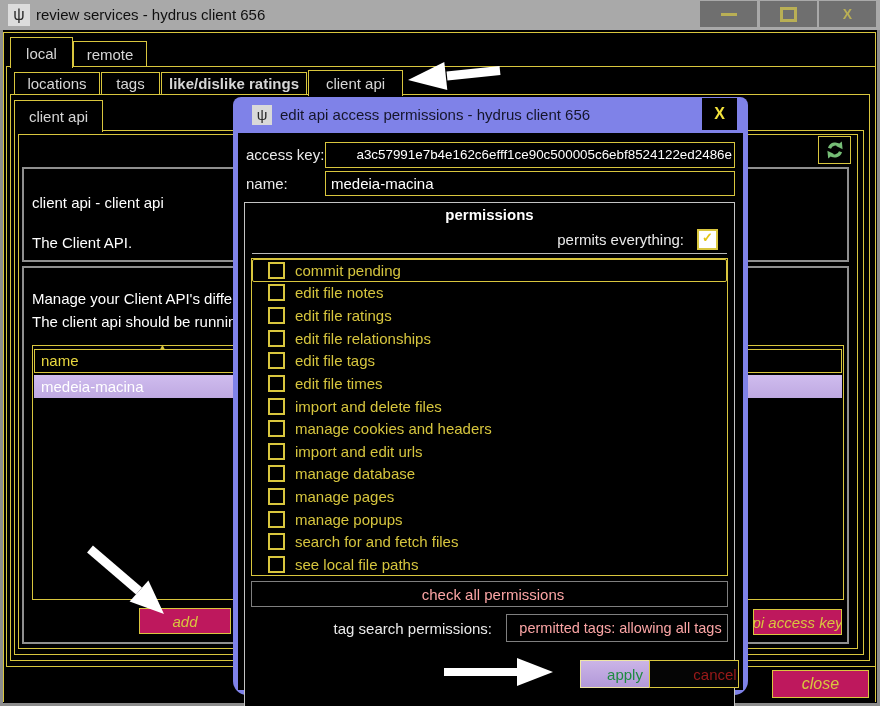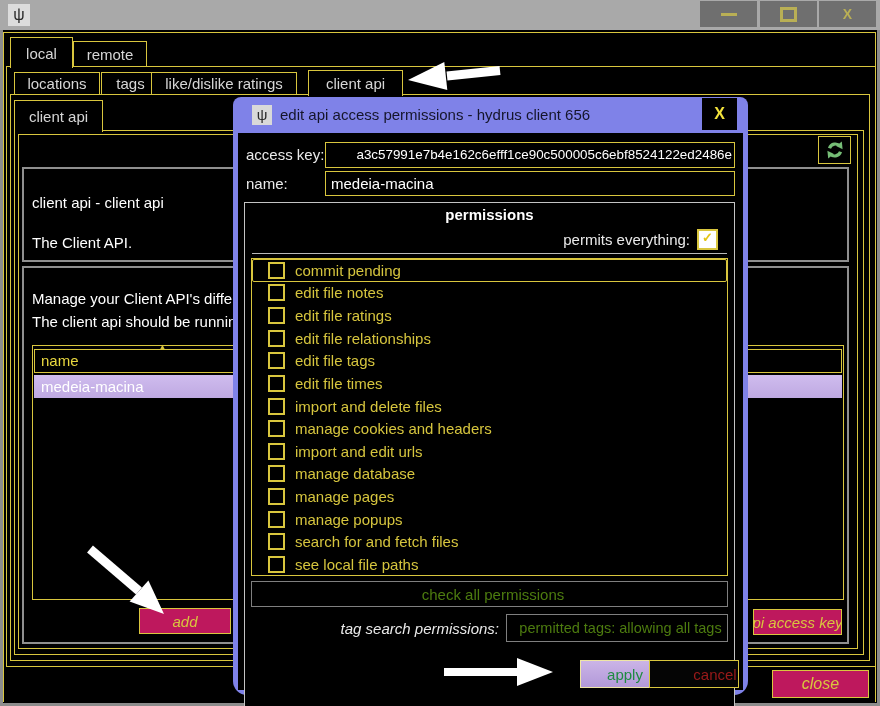--- a/index.html
+++ b/index.html
@@ -42,38 +42,39 @@
   .permpanel{left:6px;top:69px;width:491px;height:539px;border:1px solid #c4c4c4;background:#000;}
   .permtitle{left:0;top:3px;width:100%;text-align:center;color:#fff;font-weight:bold;font-size:15px;}
   .chk-white{width:17px;height:17px;background:#fff;border:2px solid #d9c63e;
     color:#e3c516;font-weight:bold;font-size:13px;line-height:13px;text-align:center;}
   .sep{height:1px;background:#b9b9b9;}
   .permlist{left:6px;top:55px;width:477px;height:318px;border:1px solid #d9c63e;background:#000;overflow:hidden;}
   .perm-row{display:flex;align-items:center;height:22.64px;padding-left:16px;}
   .perm-row:first-child{outline:1px solid #d9c63e;outline-offset:-1px;border-radius:2px;}
   .pcheck{width:13px;height:13px;border:2px solid #d9c63e;background:#000;margin-right:10px;flex:none;}
   .plabel{color:#d6c53e;font-size:15px;white-space:nowrap;}
-  .gbtn{background:#000;border:1px solid #7f7f7f;color:#4d7c0f;font-size:15px;
+  .gbtn{background:#000;border:1px solid #7f7f7f;color:#fca5a5;font-size:15px;
     display:flex;align-items:center;justify-content:center;white-space:nowrap;overflow:hidden;padding-left:13px;}
   .apply-btn{background:linear-gradient(#cbb4e6,#b299d9);border:1px solid #efe6a6;
     color:#1f8b42;font-size:15px;display:flex;align-items:center;justify-content:center;margin-left:27px;}
   .cancel-btn{background:#050505;border:1px solid #d9c63e;color:#9b1a1a;font-size:15px;
     display:flex;align-items:center;justify-content:center;padding-left:48px;}
   .tblheader{border:1px solid #d9c63e;color:#e8d73f;font-size:15px;line-height:22px;padding-left:6px;background:#000;}
   .tblrow{background:linear-gradient(#cfbcee,#bfa9e2);color:#fff;font-size:15px;line-height:23px;padding-left:7px;}
   .sorticon{color:#d9c63e;font-size:9px;line-height:9px;}
   svg{display:block;}
 </style>
 </head>
 <body>
 
 <div id="screen">
 
   <div class="abs titlebar">
     <div class="abs app-icon">ψ</div>
+    <div class="abs win-title">review services - hydrus client 656</div>
     <button class="winbtn" style="left:700px;">
         <span class="glyph-min"></span>
       </button>
     <button class="winbtn" style="left:760px;">
         <span class="glyph-max"></span>
       </button>
     <button class="winbtn" style="left:819px;">
         <span class="glyph-x">X</span>
       </button>
   </div>
@@ -84,21 +85,21 @@
     <div class="abs ybox" style="left:3px;top:36px;width:870px;height:601px;"></div>
     <div class="abs ybox" style="left:7px;top:64px;width:860px;height:567px;"></div>
     <div class="abs ybox" style="left:11px;top:100px;width:850px;height:525px;"></div>
     <div class="abs ybox" style="left:15px;top:104px;width:840px;height:515px;"></div>
 
     <div class="abs tab" style="left:7px;top:7px;width:63px;height:31px;line-height:31px;">local</div>
     <div class="abs tab" style="left:70px;top:11px;width:74px;height:25px;line-height:25px;">remote</div>
 
     <div class="abs tab" style="left:11px;top:42px;width:86px;height:22px;line-height:22px;">locations</div>
     <div class="abs tab" style="left:98px;top:42px;width:59px;height:22px;line-height:22px;">tags</div>
-    <div class="abs tab" style="left:148px;top:42px;width:146px;height:22px;line-height:22px;">like/dislike ratings</div>
+    <div class="abs tab" style="left:158px;top:42px;width:146px;height:22px;line-height:22px;font-weight:bold;">like/dislike ratings</div>
     <div class="abs tab" style="left:305px;top:40px;width:95px;height:26px;line-height:26px;">client api</div>
 
     <div class="abs tab" style="left:11px;top:70px;width:89px;height:32px;line-height:32px;">client api</div>
 
     <button class="abs" style="left:815px;top:106px;width:33px;height:28px;background:#000;border:1px solid #d9c63e;padding:0;display:flex;align-items:center;justify-content:center;cursor:default;">
       <span>
         <svg width="20" height="20" viewBox="0 0 20 20">
           <path d="M4.5 8.2 A 6 6 0 0 1 15 6.4" fill="none" stroke="#76bd76" stroke-width="3.2"></path>
           <polygon points="16.8,1.5 17.6,9.2 11.2,6.0" fill="#76bd76"></polygon>
           <path d="M15.5 11.8 A 6 6 0 0 1 5 13.6" fill="none" stroke="#76bd76" stroke-width="3.2"></path>
@@ -141,21 +142,21 @@
       <div class="abs dlabel" style="left:8px;top:9px;height:26px;line-height:26px;">access key:</div>
       <div class="abs dfield" style="left:87px;top:9px;width:410px;height:26px;line-height:24px;font-size:13.4px;text-align:right;padding:0 2px;">a3c57991e7b4e162c6efff1ce90c500005c6ebf8524122ed2486e</div>
 
       <div class="abs dlabel" style="left:8px;top:38px;height:25px;line-height:25px;">name:</div>
       <div class="abs dfield" style="left:87px;top:38px;width:410px;height:25px;line-height:23px;font-size:15px;padding:0 5px;">medeia-macina</div>
 
       <div class="abs permpanel">
         <div class="abs permtitle">permissions</div>
 
         <div class="abs" style="left:0;top:27px;width:473px;height:19px;display:flex;justify-content:flex-end;align-items:center;">
-          <span class="dlabel" style="margin-right:7px;">permits everything:</span>
+          <span class="dlabel" style="margin-right:13px;">permits everything:</span>
           <span class="chk-white">✓</span>
         </div>
 
         <div class="abs sep" style="left:7px;top:50px;width:475px;"></div>
 
         <div class="abs permlist">
             <div class="perm-row">
             <span class="pcheck"></span>
             <span class="plabel">commit pending</span>
           </div>
@@ -209,21 +210,21 @@
           </div>
             <div class="perm-row">
             <span class="pcheck"></span>
             <span class="plabel">see local file paths</span>
           </div>
           </div>
 
         <button class="abs gbtn" style="left:6px;top:378px;width:477px;height:26px;cursor:default;">check all permissions</button>
 
         <div class="abs" style="left:0;top:411px;width:483px;height:28px;display:flex;align-items:center;">
-          <span class="dlabel" style="margin-left:auto;margin-right:7px;font-style:italic;">tag search permissions:</span>
+          <span class="dlabel" style="margin-left:auto;margin-right:14px;">tag search permissions:</span>
           <button class="gbtn" style="width:222px;height:28px;font-size:14.5px;cursor:default;">permitted tags: allowing all tags</button>
         </div>
       </div>
 
       <button class="abs apply-btn" style="left:315px;top:527px;width:90px;height:28px;cursor:default;">apply</button>
       <button class="abs cancel-btn" style="left:411px;top:527px;width:90px;height:28px;cursor:default;">cancel</button>
     </div>
   </div>
 
   <svg class="abs" style="left:0;top:0;z-index:50;pointer-events:none;" width="880" height="706" viewBox="0 0 880 706">

